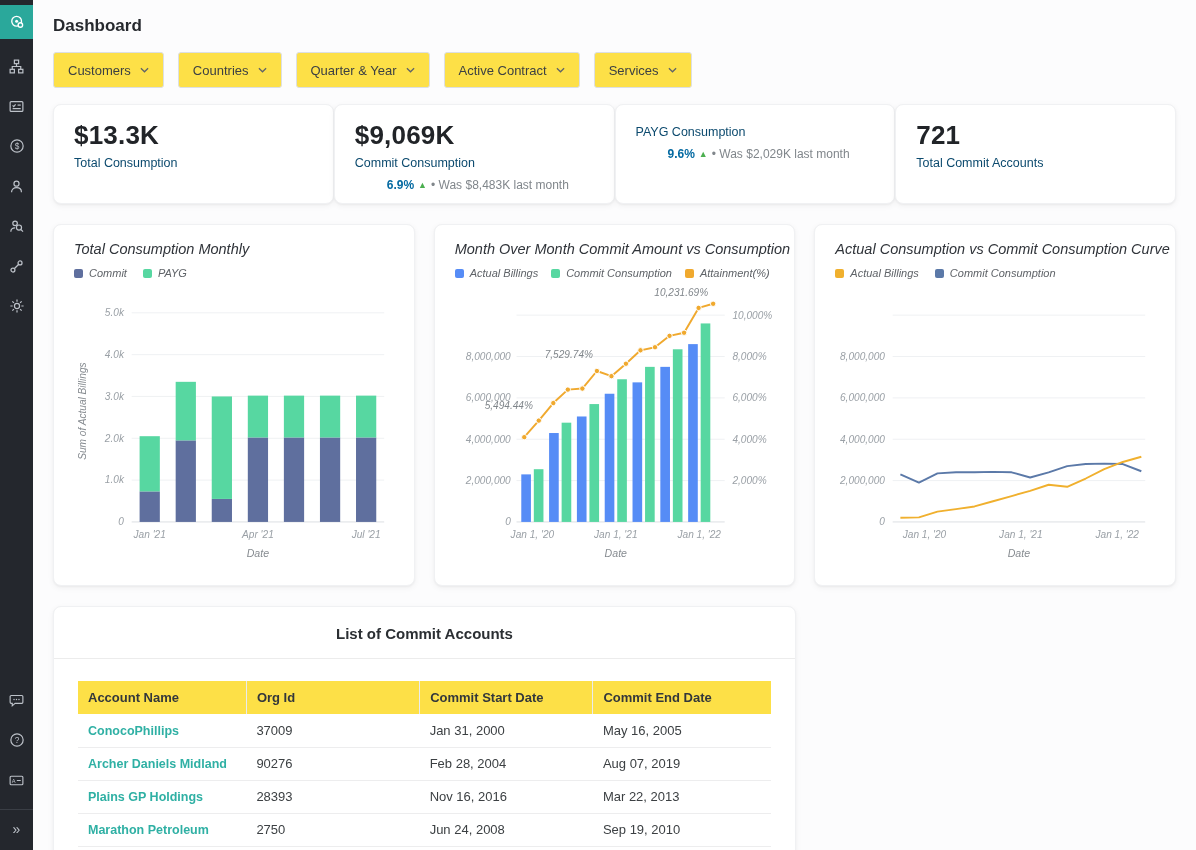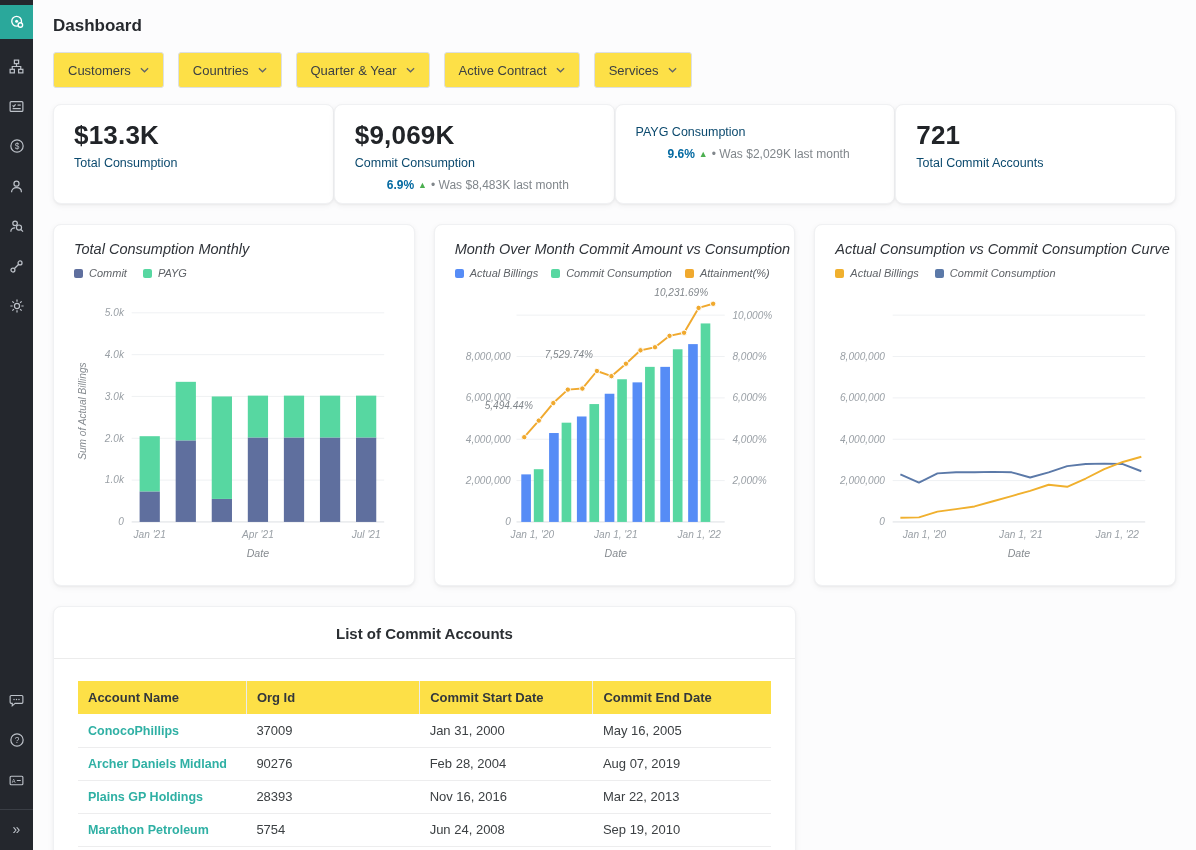--- a/index.html
+++ b/index.html
@@ -391,21 +391,21 @@
               <td>Aug 07, 2019</td>
             </tr>
             <tr>
               <td><a class="account-link">Plains GP Holdings</a></td>
               <td>28393</td>
               <td>Nov 16, 2016</td>
               <td>Mar 22, 2013</td>
             </tr>
             <tr>
               <td><a class="account-link">Marathon Petroleum</a></td>
-              <td>5754</td>
+              <td>2750</td>
               <td>Jun 24, 2008</td>
               <td>Sep 19, 2010</td>
             </tr>
           </tbody>
         </table>
       </div>
     </div>
   </main>
 </div>
 

